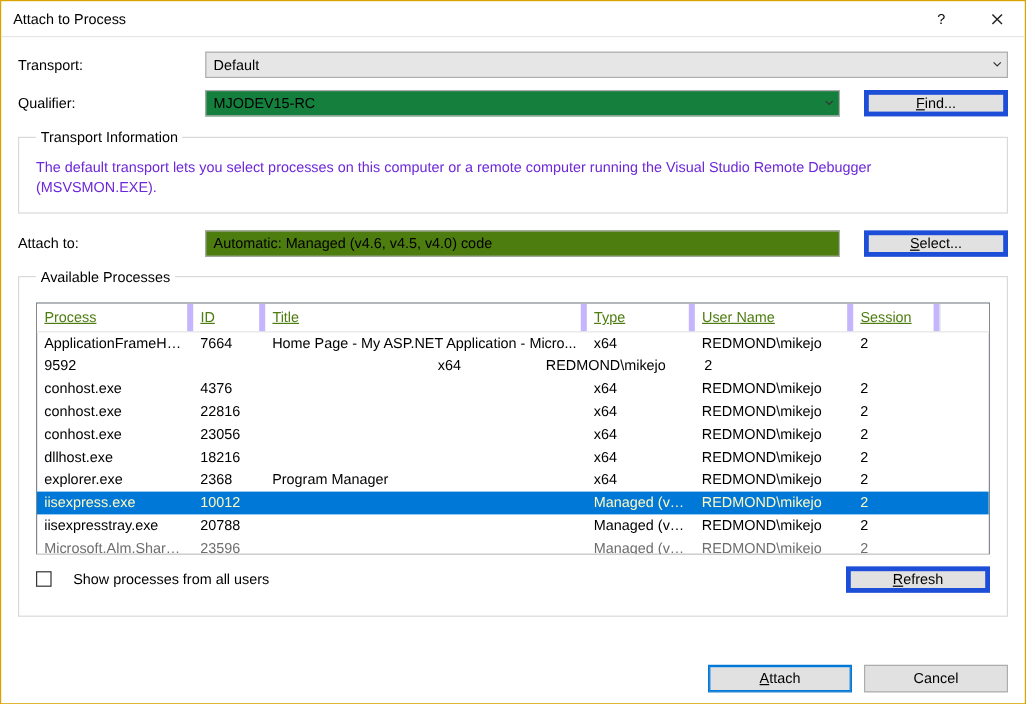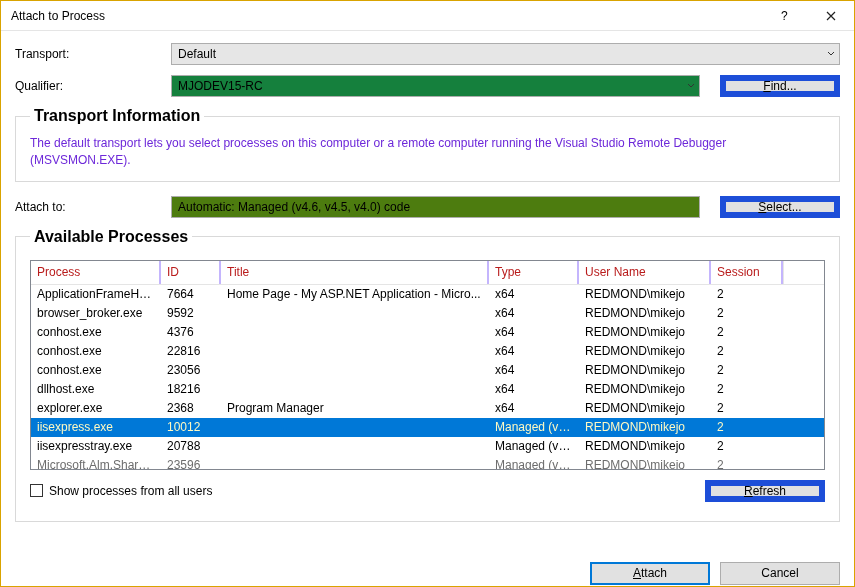--- a/index.html
+++ b/index.html
@@ -9,28 +9,28 @@
   .titlebar .title { flex:1; font-size:12px; }
   .titlebar .tb-btn { width:46px; height:30px; display:flex; align-items:center; justify-content:center; color:#222;}
   .tb-btn svg { width:10px; height:10px; }
   .content { flex:1; padding:12px 14px 12px 14px; display:flex; flex-direction:column;}
   .row { display:flex; align-items:center; margin-bottom:10px; gap:16px;}
   .label-col { width:140px; }
   .field { flex:1; height:22px; border:1px solid #adadad; background:#15803d; padding:2px 6px; display:flex; align-items:center; position:relative;}
   .field.gray { background:#e6e6e6; }
   .field .caret { position:absolute; right:4px; }
   .caret svg { width:8px; height:8px; }
-  .btn-side { width:120px; height:22px; margin-left:4px; border:6px solid #1d4ed8; background:#e1e1e1; display:flex; align-items:center; justify-content:center;}
+  .btn-side { width:120px; height:22px; margin-left:4px; border:4px solid #1d4ed8; background:#e1e1e1; display:flex; align-items:center; justify-content:center;}
   fieldset.group { border:1px solid #d9d9d9; margin:0 0 14px 0; padding:10px 14px 12px 14px;}
-  fieldset.group legend { padding:0 4px; font-size:16px;font-weight:bold;}
+  fieldset.group legend { padding:0 4px; font-size:12px;}
   .transport-info { color:#6d28d9; line-height:1.4;}
   fieldset.processes { flex:1; display:flex; flex-direction:column; padding:14px 14px 19px 14px; min-height:0;}
   .table-wrap { border:1px solid #828790; min-height:0; overflow:hidden; position:relative; height:210px;}
   .table-header { display:flex; background:#fff; border-bottom:1px solid #e5e5e5; height:24px; align-items:stretch; position:relative;}
-  .th { border-right:2px solid #c4b5fd; padding:4px 6px; display:flex; align-items:center; color:#b91c1c;}
+  .th { border-right:5px solid #c4b5fd; padding:4px 6px; display:flex; align-items:center; color:#4d7c0f;text-decoration:underline;}
   .table-body { overflow-y:scroll; height:184px;}
   .tr { display:flex; height:19px; align-items:center;}
   .td { padding:1px 6px; white-space:nowrap; overflow:hidden; text-overflow:ellipsis;}
   .tr.selected { background:#0078d7; color:#fef9c3;}
   .dim { color:#6d6d6d; }
   .col-process{width:130px;} .col-id{width:60px;} .col-title{width:268px;} .col-type{width:90px;} .col-user{width:132px;} .col-session{width:72px;}
   .hscroll { height:17px; background:#f0f0f0; border-top:1px solid #e5e5e5; display:flex; align-items:center; justify-content:space-between; padding:0 2px;}
   .bottom-row { display:flex; align-items:center; margin-top:10px;}
   .checkbox { width:13px; height:13px; border:1px solid #333; margin-right:6px; display:inline-block; vertical-align:middle;}
   .dialog-buttons { display:flex; justify-content:flex-end; gap:10px; padding:14px 14px 16px 0;}
@@ -118,21 +118,20 @@
         <div class="table-body" id="table-body">
             <div class="tr">
               <div class="td col-process">ApplicationFrameHos...</div>
               <div class="td col-id">7664</div>
               <div class="td col-title">Home Page - My ASP.NET Application - Micro...</div>
               <div class="td col-type">x64</div>
               <div class="td col-user">REDMOND\mikejo</div>
               <div class="td col-session">2</div>
             </div>
             <div class="tr">
-              <div class="td col-process">browser_broker.exe</div>
               <div class="td col-id">9592</div>
               <div class="td col-title"></div>
               <div class="td col-type">x64</div>
               <div class="td col-user">REDMOND\mikejo</div>
               <div class="td col-session">2</div>
             </div>
             <div class="tr">
               <div class="td col-process">conhost.exe</div>
               <div class="td col-id">4376</div>
               <div class="td col-title"></div>
@@ -197,21 +196,21 @@
               <div class="td col-session">2</div>
             </div>
           </div>
         <div class="hscroll">
           
           
         </div>
       </div>
 
       <div class="bottom-row">
-        <label style="display:flex;align-items:center;">
+        <label style="display:flex;align-items:center;gap:12px;">
           <span class="checkbox"></span>
           <span>Show processes from all users</span>
         </label>
         <div style="flex:1"></div>
         <div class="btn-side" style="width:120px;">
           <span><span class="underline-char">R</span>efresh</span>
         </div>
       </div>
     </fieldset>
 

